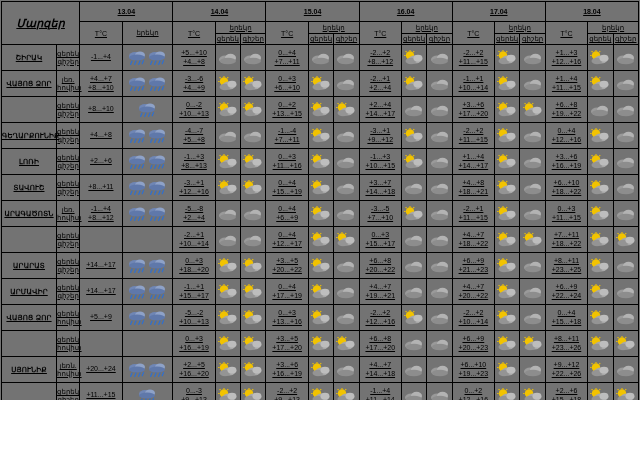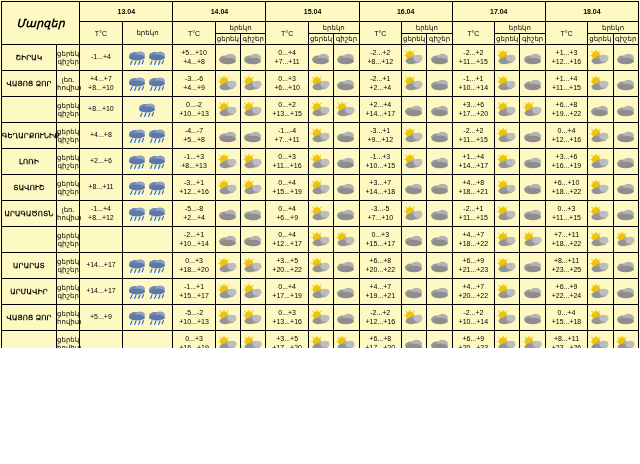--- a/index.html
+++ b/index.html
@@ -1,17 +1,17 @@
 <!DOCTYPE html>
 <html><head>
 <meta charset="utf-8">
 <style>
   html,body{margin:0;padding:0;background:#fff;}
   body{font-family:"Liberation Sans", sans-serif;}
-  .sheet{width:640px;height:348px;position:relative;background:#fef9c3;overflow:hidden;}
+  .sheet{width:640px;height:400px;position:relative;background:#737373;overflow:hidden;text-decoration:underline;}
   table.wx{border-collapse:collapse;width:638px;margin:1px;table-layout:fixed;}
   table.wx td,table.wx th{border:1px solid #000;padding:0;text-align:center;vertical-align:middle;font-size:7px;}
   .daycell{font-weight:bold;font-size:11px;}
   .subhead{font-size:7px;font-weight:normal;height:12px;}
   .subhead2{font-size:6px;height:11px;}
   .region{font-weight:bold;font-size:8px;letter-spacing:.2px;}
   .sub{font-size:6px;line-height:1.05;}
   .temp2{font-size:7px;line-height:1.15;white-space:nowrap;}
   .icons{padding:0;}
   .ico{display:inline-block;vertical-align:middle;}

